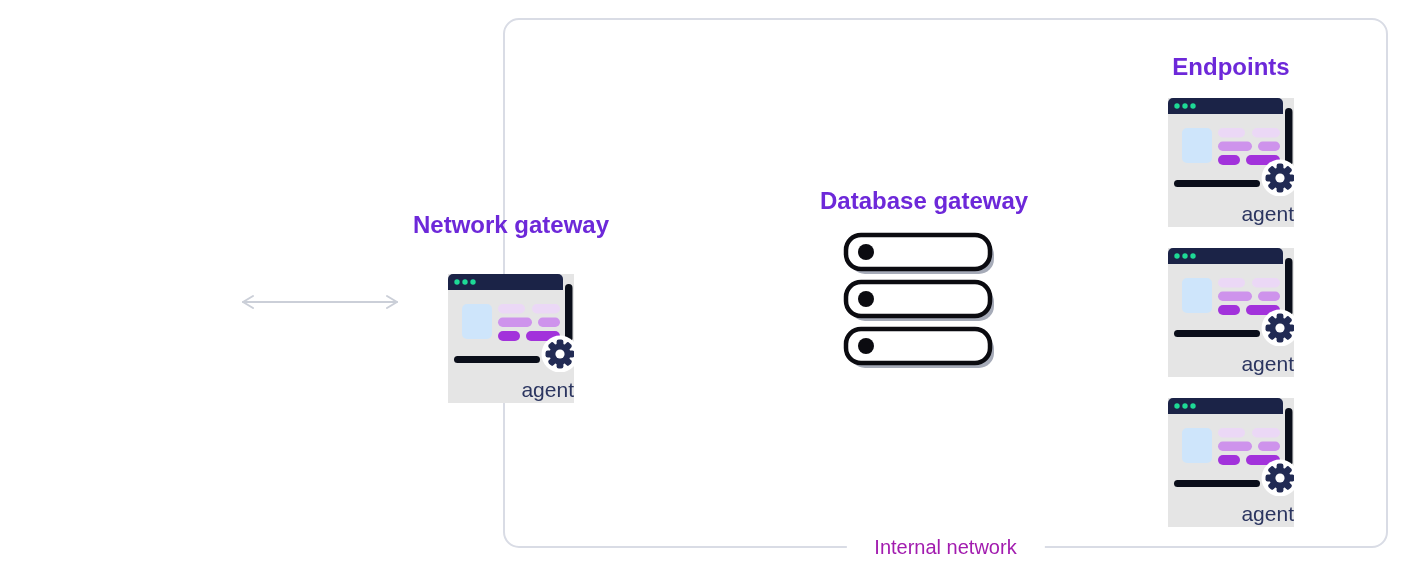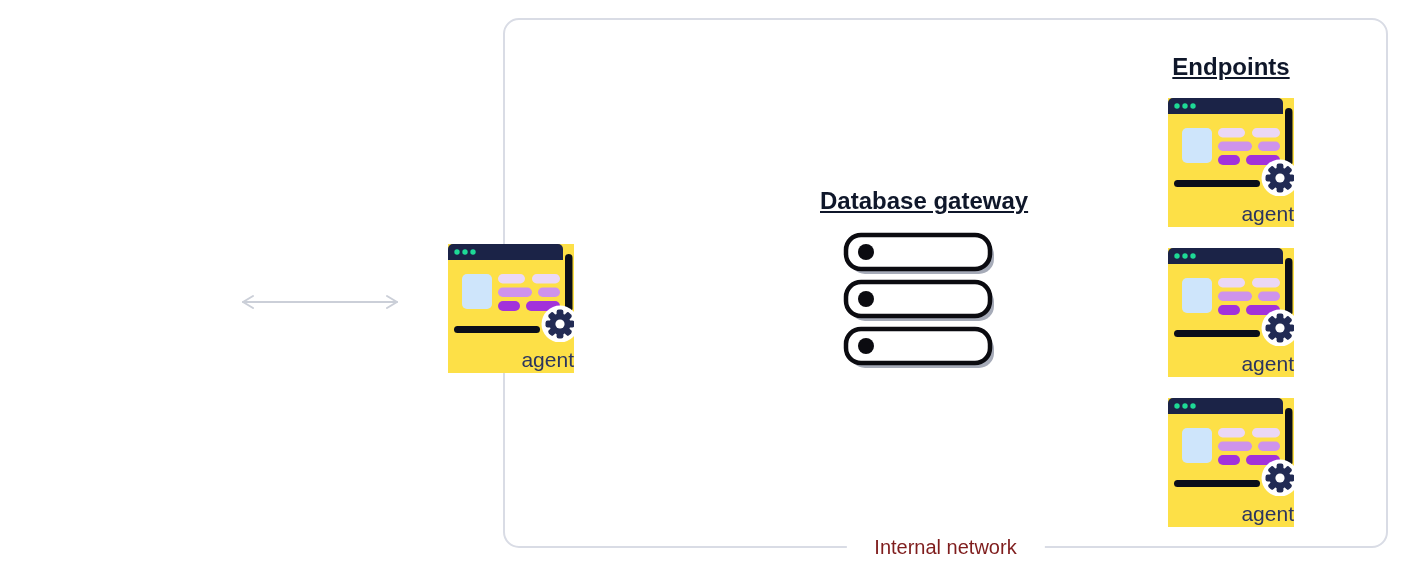--- a/index.html
+++ b/index.html
@@ -11,46 +11,46 @@
   .stage { position: absolute; inset: 0; width: 1426px; height: 572px; }
 
   
   .inet-box {
     position: absolute; left: 503px; top: 18px; width: 885px; height: 530px;
     border: 2px solid #d9dce5; border-radius: 16px;
   }
   .inet-box-label {
     position: absolute; left: 50%; bottom: -14px; transform: translateX(-50%);
     background: #ffffff; padding: 0 28px; white-space: nowrap;
-    font-size: 20px; font-weight: 400; color: #7f1d1d; line-height: 26px;
+    font-size: 20px; font-weight: 400; color: #a21caf; line-height: 26px;
   }
 
   
   .group { position: absolute; }
   .group-label {
-    font-size: 24px; font-weight: 700; color: #0f172a; line-height: 30px;
-    text-align: center; white-space: nowrap; text-decoration: underline;
+    font-size: 24px; font-weight: 700; color: #6d28d9; line-height: 30px;
+    text-align: center; white-space: nowrap;
   }
 
   .internet-group { left: 42px; top: 172px; width: 172px; }
   .internet-group .globe { display: block; margin: 18px auto 0; }
 
   .arrow-wrap { position: absolute; left: 235px; top: 294px; width: 170px; height: 16px; }
 
   .gateway-group { left: 400px; top: 210px; width: 222px; }
   .gateway-group .agent-unit { margin: 34px auto 0; }
 
   .db-group { left: 820px; top: 186px; width: 200px; }
   .db-group .db-icon { display: block; margin: 16px auto 0; }
 
   .endpoints-group { left: 1148px; top: 52px; width: 166px; }
   .endpoints-group .agent-unit { margin: 16px auto 21px; }
 
   
-  .agent-unit { width: 126px; background: #fde047; }
+  .agent-unit { width: 126px; background: #e5e5e5; }
   .agent-unit .win { display: block; width: 126px; height: 98px; }
   .agent-label {
     display: block; margin-top: 5px; text-align: right;
     font-size: 21px; line-height: 26px; color: #2b3560; font-weight: 400;
   }
 </style>
 </head>
 <body>
 
 <svg width="0" height="0" style="position:absolute" aria-hidden="true">
@@ -128,20 +128,21 @@
   </div>
 
 
   <div class="arrow-wrap">
     <svg width="170" height="16">
       <use href="#sym-arrow"></use>
     </svg>
   </div>
 
   <div class="group gateway-group">
+    <div class="group-label">Network gateway</div>
     <div class="agent-unit">
       <svg class="win">
           <use href="#sym-browser"></use>
         </svg>
       <span class="agent-label">agent</span>
     </div>
   </div>
 
   <div class="group db-group">
     <div class="group-label">Database gateway</div>

